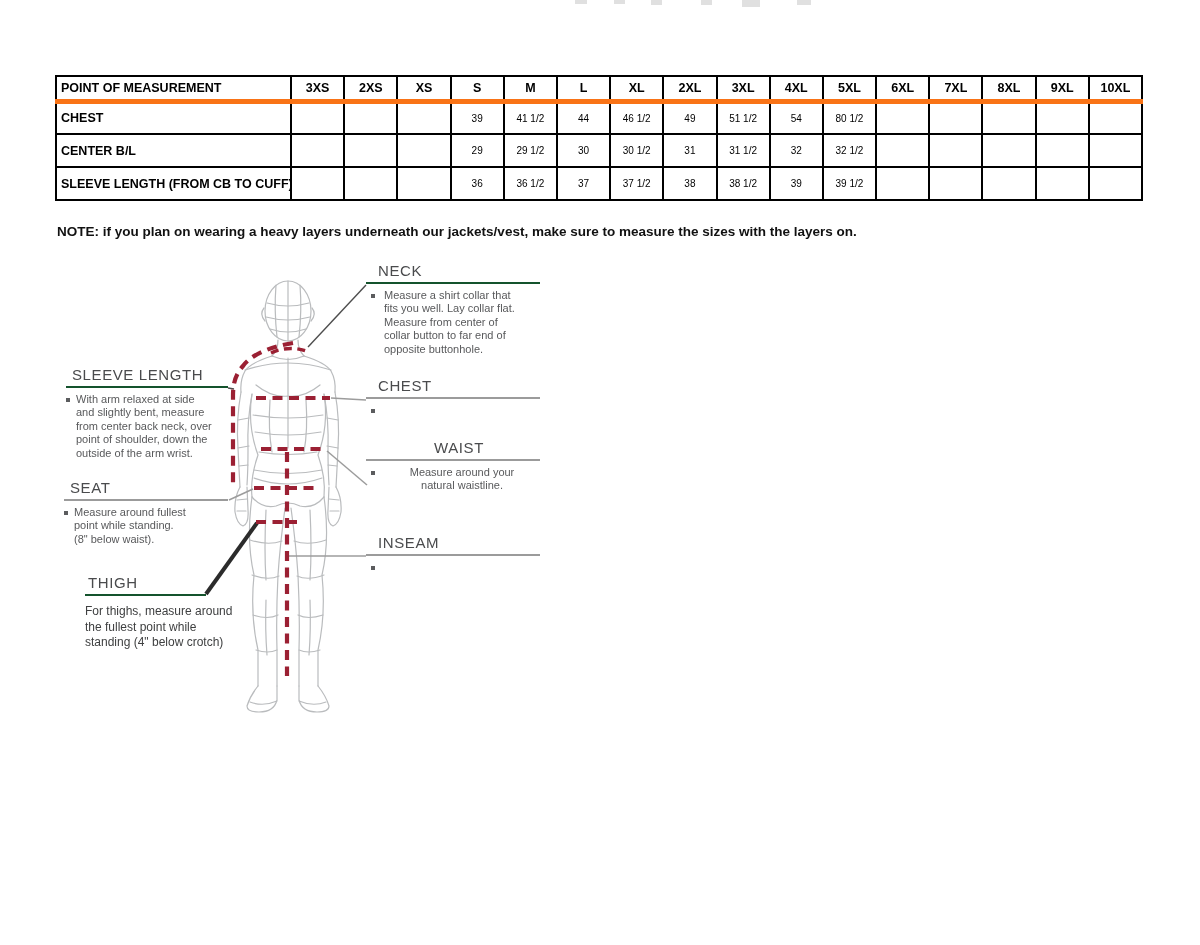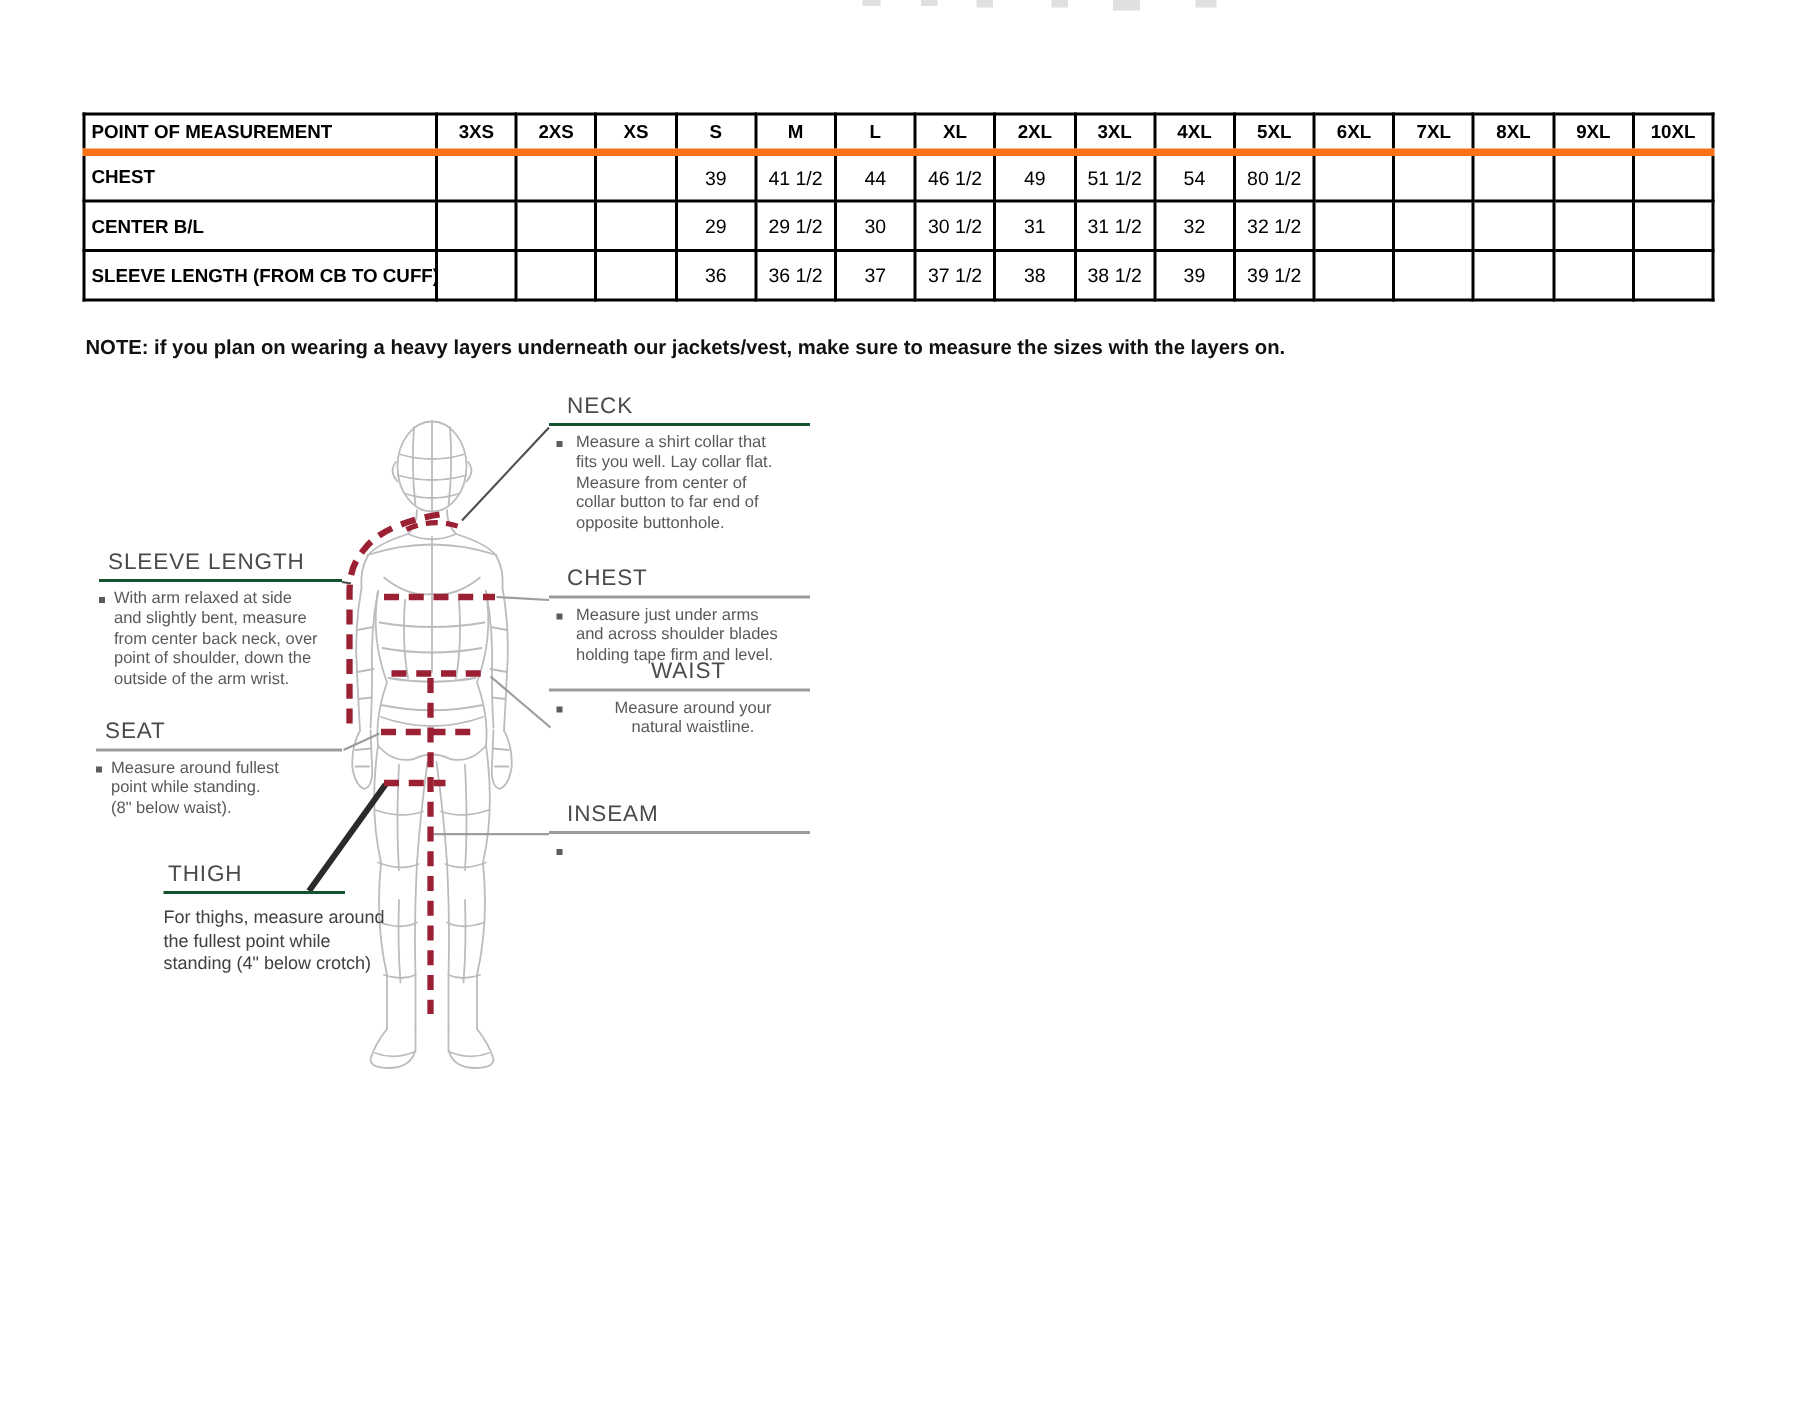--- a/index.html
+++ b/index.html
@@ -14,21 +14,21 @@
   table.size{
     position:absolute;left:55px;top:75px;width:1088px;
     border-collapse:collapse;table-layout:fixed;
   }
   table.size th,table.size td{border:2px solid #000;overflow:hidden;white-space:nowrap;}
   table.size thead tr{height:25px;border-bottom:5px solid #f97316;}
   table.size thead th{font-size:12.5px;font-weight:bold;text-align:center;color:#000;}
   table.size thead th.pom{text-align:left;padding-left:4px;}
   table.size tbody tr{height:33px;}
   table.size tbody th{font-size:12.5px;font-weight:bold;text-align:left;padding-left:4px;color:#000;}
-  table.size tbody td{font-size:13px;font-weight:400;text-align:center;color:#000;}
+  table.size tbody td{font-size:10px;font-weight:400;text-align:center;color:#000;}
 
   
   #note{
     position:absolute;left:57px;top:224px;width:900px;
     font-size:13.5px;font-weight:bold;color:#111;
   }
 
   
   #diagram-svg{position:absolute;left:0;top:0;width:1200px;height:945px;}
   .fig{fill:none;stroke:var(--figure-line);stroke-width:1.2px;stroke-linecap:round;}
@@ -59,21 +59,21 @@
   .sec-neck .sec-title,.sec-chest .sec-title,.sec-waist .sec-title,.sec-inseam .sec-title{padding-left:12px;}
   .sec-neck .sec-desc,.sec-chest .sec-desc,.sec-waist .sec-desc,.sec-inseam .sec-desc{padding-left:18px;}
   .sec-neck .bullet,.sec-chest .bullet,.sec-waist .bullet,.sec-inseam .bullet{left:5px;}
 
   .sec-sleeve{left:66px;top:366px;width:162px;}
   .sec-seat{left:64px;top:479px;width:164px;}
   .sec-sleeve .sec-title,.sec-seat .sec-title{padding-left:6px;}
   .sec-sleeve .sec-desc,.sec-seat .sec-desc{padding-left:10px;}
   .sec-sleeve .bullet,.sec-seat .bullet{left:0px;}
 
-  .sec-thigh{left:85px;top:574px;width:121px;margin-left:24px;}
+  .sec-thigh{left:85px;top:574px;width:121px;}
   .sec-thigh .sec-title{padding-left:3px;}
   .sec-thigh .sec-desc{
     width:150px;margin-top:8px;font-size:12px;line-height:15.5px;color:#3f4041;
   }
 </style>
 </head>
 <body>
 
 <div id="page">
 
@@ -285,23 +285,21 @@
     <div class="sec-title u-dark">NECK</div>
     <div class="sec-desc"><span class="bullet"></span><span>Measure a shirt collar that
 fits you well. Lay collar flat.
 Measure from center of
 collar button to far end of
 opposite buttonhole.</span></div>
   </div>
 
   <div class="sec sec-chest">
     <div class="sec-title u-gray">CHEST</div>
-    <div class="sec-desc"><span class="bullet"></span><span>Measure just under arms
-and across shoulder blades
-holding tape firm and level.</span></div>
+    <div class="sec-desc"><span class="bullet"></span></div>
   </div>
 
   <div class="sec sec-waist">
     <div class="sec-title u-gray">WAIST</div>
     <div class="sec-desc"><span class="bullet"></span><span>Measure around your
 natural waistline.</span></div>
   </div>
 
   <div class="sec sec-inseam">
     <div class="sec-title u-gray">INSEAM</div>

